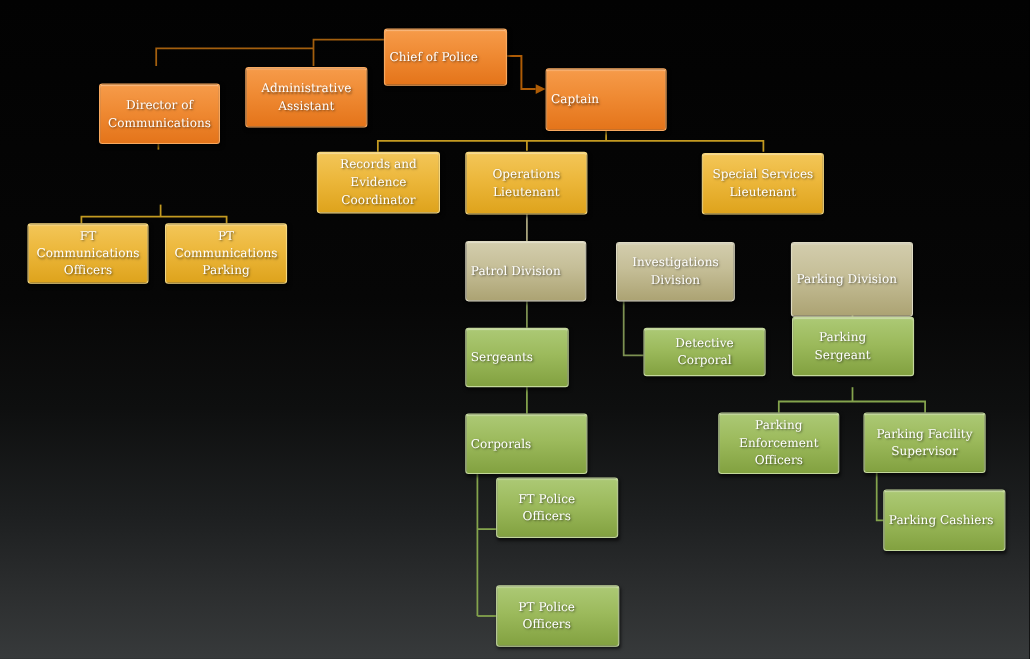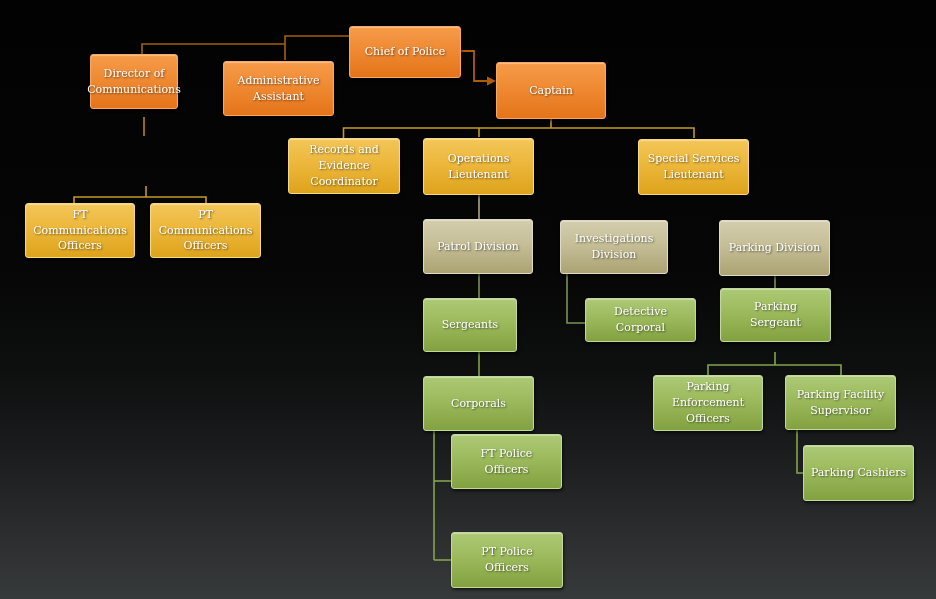--- a/index.html
+++ b/index.html
@@ -16,21 +16,21 @@
   .connectors {
     position: absolute;
     left: 0; top: 0;
     width: 936px; height: 599px;
   }
   .node {
     position: absolute;
     box-sizing: border-box;
     display: flex;
     align-items: center;
-    justify-content: center;
+    justify-content: flex-start;
     text-align: center;
     color: #fff;
     font-size: 11px;
     line-height: 1.45;
     border-radius: 3px;
     padding: 2px 4px;
     text-shadow: 1px 1px 2px rgba(0,0,0,0.55);
     cursor: default;
   }
   .node span { display: inline-block; }
@@ -91,39 +91,39 @@
     <path d="M434,560 H451" fill="none" stroke="#84a44d" stroke-width="1.6"></path>
     <path d="M775,352 V365" fill="none" stroke="#84a44d" stroke-width="1.6"></path>
     <path d="M708,375 V365 H841 V375" fill="none" stroke="#84a44d" stroke-width="1.6"></path>
     <path d="M797,430 V473 H803" fill="none" stroke="#84a44d" stroke-width="1.6"></path>
   </svg>
 
   <div class="node orange" style="left:349px;top:26px;width:112px;height:52px">
     <span>Chief of Police</span>
   </div>
 
-  <div class="node orange" style="left:90px;top:54px;width:88px;height:55px">
+  <div class="node orange" style="left:90px;top:76px;width:110px;height:55px">
     <span>Director of Communications</span>
   </div>
 
   <div class="node orange" style="left:223px;top:61px;width:111px;height:55px">
     <span>Administrative Assistant</span>
   </div>
 
   <div class="node orange" style="left:496px;top:62px;width:110px;height:57px">
     <span>Captain</span>
   </div>
 
 
   <div class="node gold" style="left:25px;top:203px;width:110px;height:55px">
     <span>FT Communications Officers</span>
   </div>
 
   <div class="node gold" style="left:150px;top:203px;width:111px;height:55px">
-    <span>PT Communications Officers</span>
+    <span>PT Communications Parking</span>
   </div>
 
   <div class="node gold" style="left:288px;top:138px;width:112px;height:56px">
     <span>Records and Evidence Coordinator</span>
   </div>
 
   <div class="node gold" style="left:423px;top:138px;width:111px;height:57px">
     <span>Operations Lieutenant</span>
   </div>
 
@@ -132,21 +132,21 @@
   </div>
 
   <div class="node tan" style="left:423px;top:219px;width:110px;height:55px">
     <span>Patrol Division</span>
   </div>
 
   <div class="node tan" style="left:560px;top:220px;width:108px;height:54px">
     <span>Investigations Division</span>
   </div>
 
-  <div class="node tan" style="left:719px;top:220px;width:111px;height:56px">
+  <div class="node tan" style="left:719px;top:220px;width:111px;height:68px">
     <span>Parking Division</span>
   </div>
 
   <div class="node green" style="left:423px;top:298px;width:94px;height:54px">
     <span>Sergeants</span>
   </div>
 
   <div class="node green" style="left:585px;top:298px;width:111px;height:44px">
     <span>Detective Corporal</span>
   </div>

